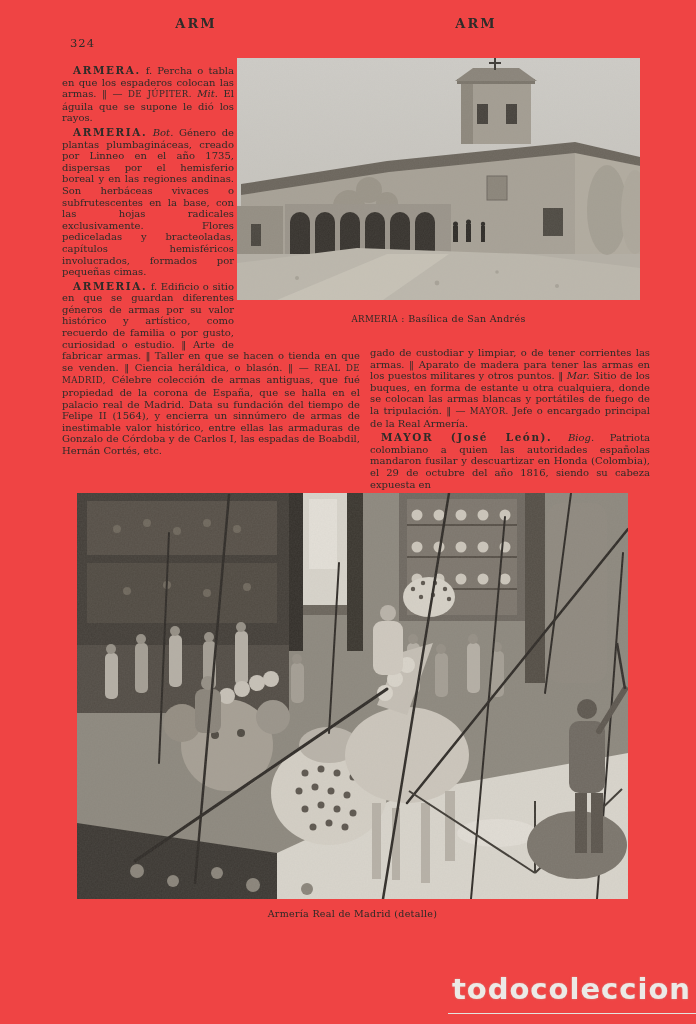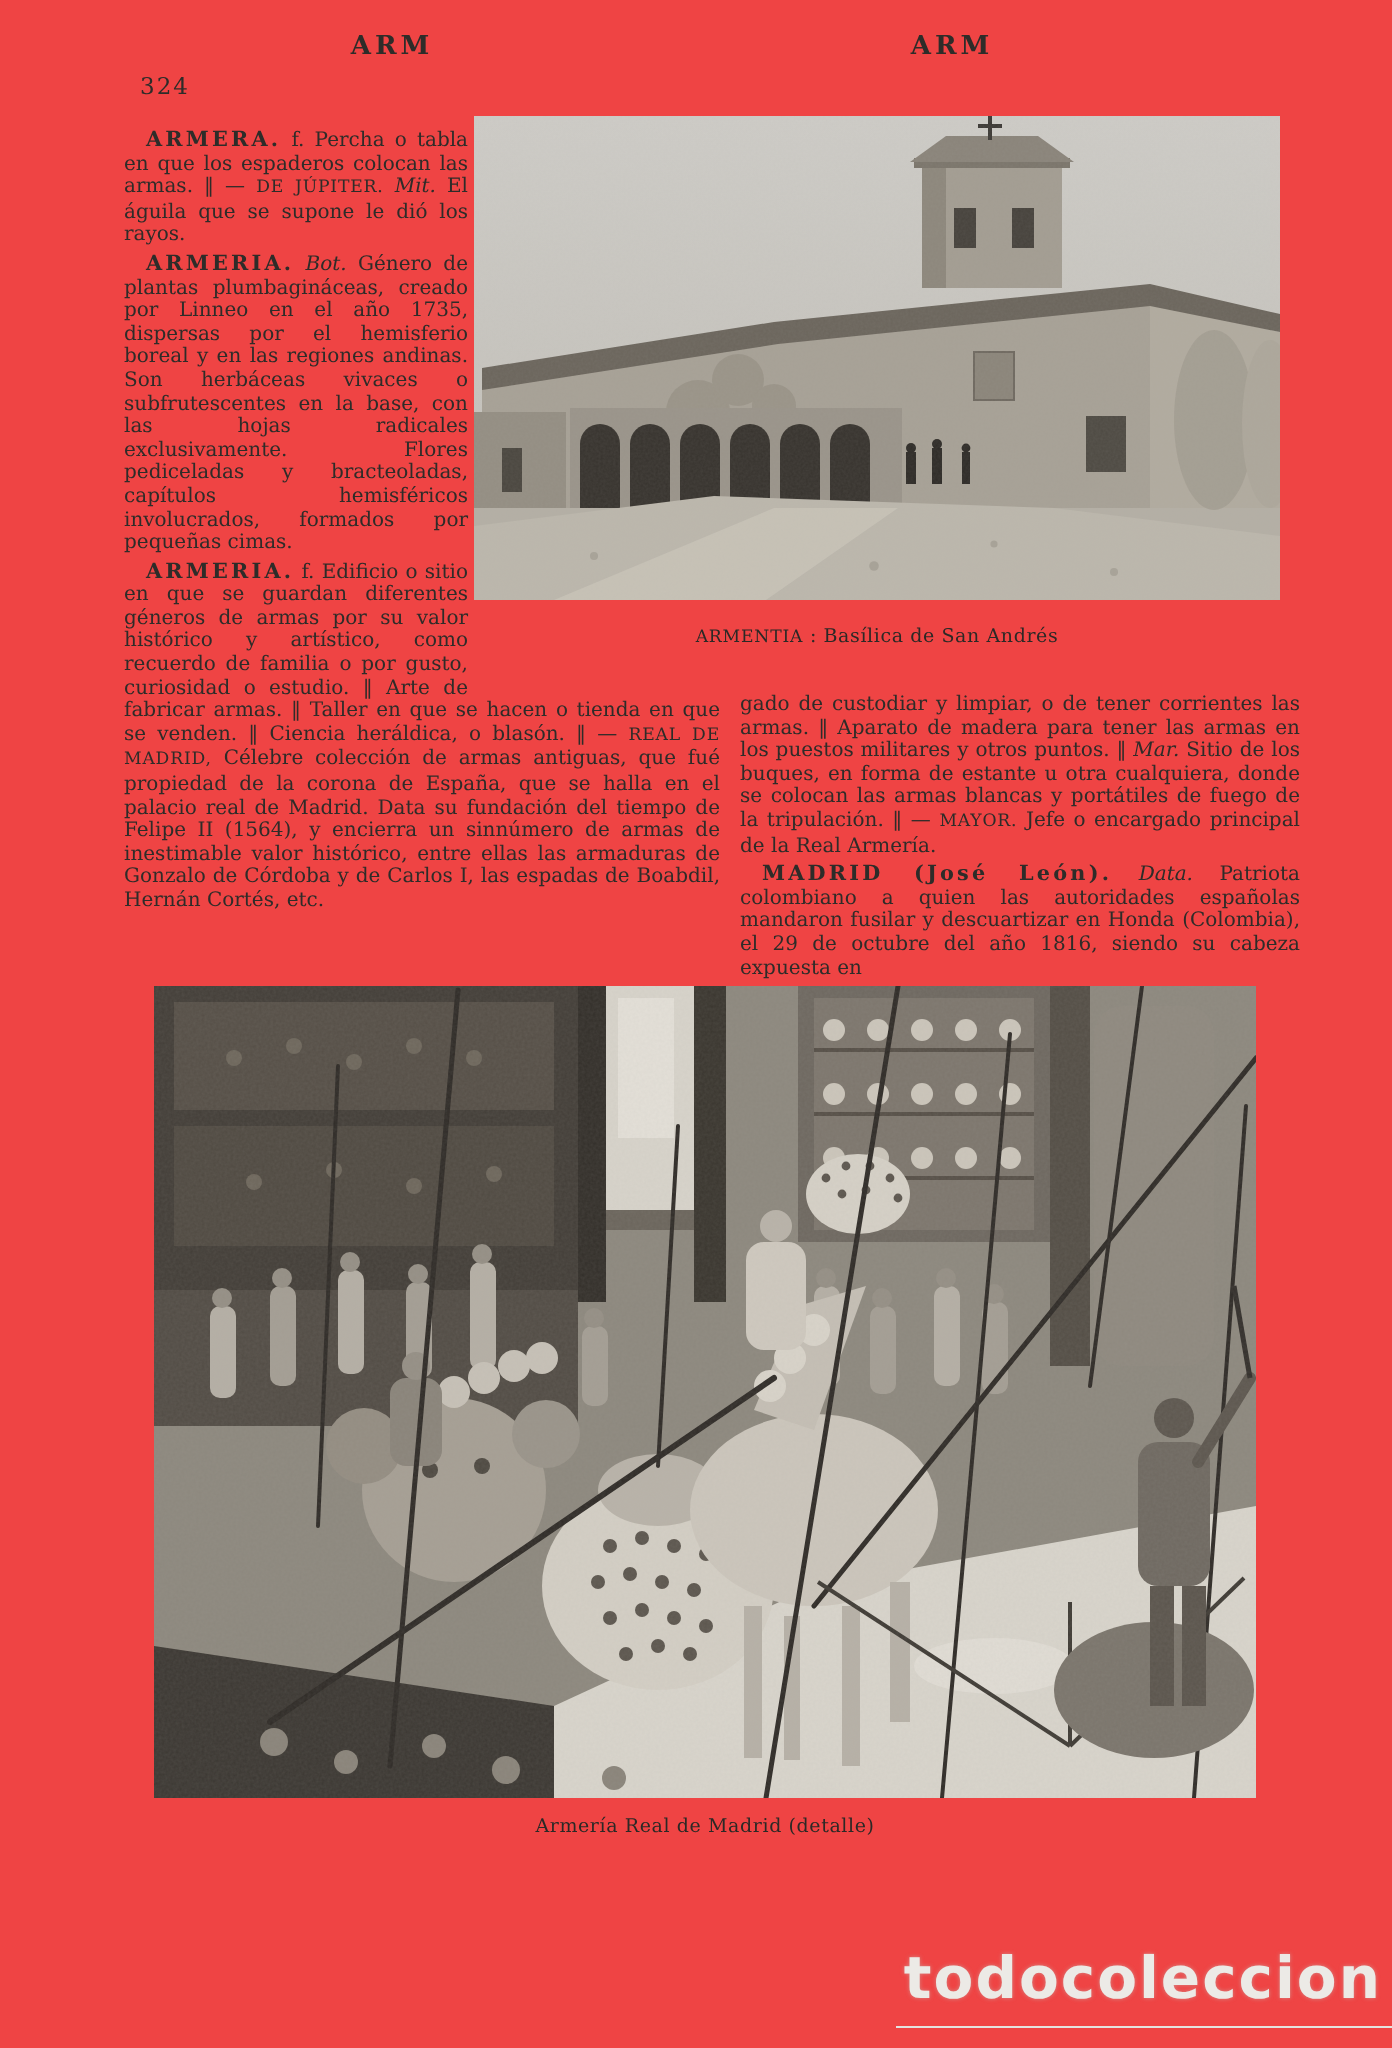--- a/index.html
+++ b/index.html
@@ -120,35 +120,35 @@
         <polygon points="0,242 0,205 120,190 290,196 403,210 403,242" fill="#bcb7ac"></polygon>
         <polygon points="40,242 150,196 212,196 146,242" fill="#c9c4b9" opacity="0.8"></polygon>
         <g fill="#8a847a" opacity="0.4">
           <circle cx="60" cy="220" r="2"></circle>
             <circle cx="200" cy="225" r="2.4"></circle>
             <circle cx="320" cy="228" r="2"></circle>
             <circle cx="260" cy="214" r="1.8"></circle>
         </g>
         <rect x="0" y="0" width="403" height="242" filter="url(#grain1)" opacity="0.5"></rect>
       </svg>
-      <figcaption class="figcap"><span class="seg-sc">ARMENTIA</span><span class="seg-plain"> : Basílica de San Andrés</span></figcaption>
+      <figcaption class="figcap"><span class="seg-sc">ARMERIA</span><span class="seg-plain"> : Basílica de San Andrés</span></figcaption>
     </figure>
 
     <div class="columns">
       <div class="col-left">
         <div class="photo-wrap-spacer"></div>
       <p class="entry indent"><span class="seg-bold">ARMERA.</span><span class="seg-plain"> f. Percha o tabla en que los espaderos colocan las armas. ‖ — </span><span class="seg-sc">DE JÚPITER.</span><span class="seg-plain"> </span><span class="seg-italic">Mit.</span><span class="seg-plain"> El águila que se supone le dió los rayos.</span></p>
           <p class="entry indent"><span class="seg-bold">ARMERIA.</span><span class="seg-plain"> </span><span class="seg-italic">Bot.</span><span class="seg-plain"> Género de plantas plumbagináceas, creado por Linneo en el año 1735, dispersas por el hemisferio boreal y en las regiones andinas. Son herbáceas vivaces o subfrutescentes en la base, con las hojas radicales exclusivamente. Flores pediceladas y bracteoladas, capítulos hemisféricos involucrados, formados por pequeñas cimas.</span></p>
           <p class="entry indent"><span class="seg-bold">ARMERIA.</span><span class="seg-plain"> f. Edificio o sitio en que se guardan diferentes géneros de armas por su valor histórico y artístico, como recuerdo de familia o por gusto, curiosidad o estudio. ‖ Arte de fabricar armas. ‖ Taller en que se hacen o tienda en que se venden. ‖ Ciencia heráldica, o blasón. ‖ — </span><span class="seg-sc">REAL DE MADRID,</span><span class="seg-plain"> Célebre colección de armas antiguas, que fué propiedad de la corona de España, que se halla en el palacio real de Madrid. Data su fundación del tiempo de Felipe II (1564), y encierra un sinnúmero de armas de inestimable valor histórico, entre ellas las armaduras de Gonzalo de Córdoba y de Carlos I, las espadas de Boabdil, Hernán Cortés, etc.</span></p>
         </div>
       <div class="col-right">
         <div class="col-right-spacer"></div>
         <div>
             <p class="entry"><span class="seg-plain">gado de custodiar y limpiar, o de tener corrientes las armas. ‖ Aparato de madera para tener las armas en los puestos militares y otros puntos. ‖ </span><span class="seg-italic">Mar.</span><span class="seg-plain"> Sitio de los buques, en forma de estante u otra cualquiera, donde se colocan las armas blancas y portátiles de fuego de la tripulación. ‖ — </span><span class="seg-sc">MAYOR.</span><span class="seg-plain"> Jefe o encargado principal de la Real Armería.</span></p>
-            <p class="entry indent"><span class="seg-bold">MADRID (José León).</span><span class="seg-plain"> </span><span class="seg-italic">Data.</span><span class="seg-plain"> Patriota colombiano a quien las autoridades españolas mandaron fusilar y descuartizar en Honda (Colombia), el 29 de octubre del año 1816, siendo su cabeza expuesta en</span></p>
+            <p class="entry indent"><span class="seg-bold">MAYOR (José León).</span><span class="seg-plain"> </span><span class="seg-italic">Biog.</span><span class="seg-plain"> Patriota colombiano a quien las autoridades españolas mandaron fusilar y descuartizar en Honda (Colombia), el 29 de octubre del año 1816, siendo su cabeza expuesta en</span></p>
           </div>
       </div>
     </div>
 
     <figure class="figure2">
       <svg viewBox="0 0 551 406" aria-hidden="true">
         <defs>
           <filter id="grain2" x="0" y="0" width="100%" height="100%">
             <feTurbulence type="fractalNoise" baseFrequency="0.7" numOctaves="2" result="n"></feTurbulence>
             <feColorMatrix in="n" type="matrix" values="0 0 0 0 0.42  0 0 0 0 0.41  0 0 0 0 0.38  0 0 0 0.26 0"></feColorMatrix>

